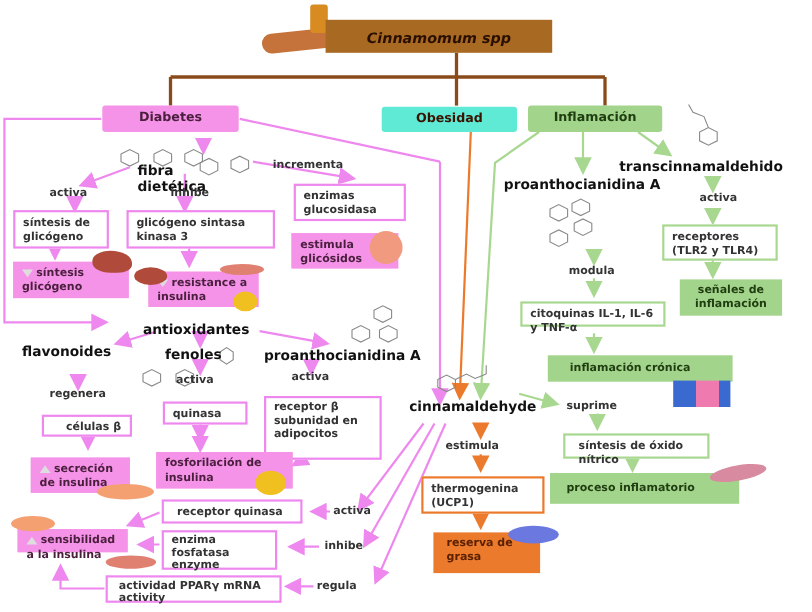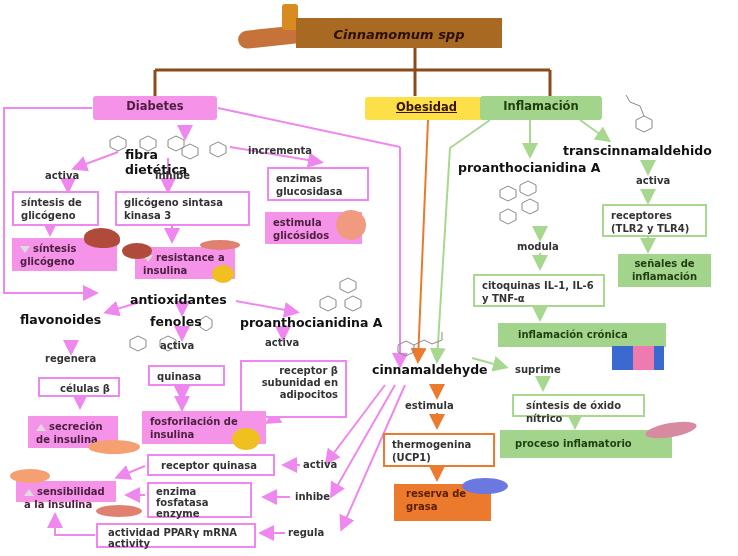--- a/index.html
+++ b/index.html
@@ -125,21 +125,21 @@
 
 <div class="abs" style="left:238px;top:16px;width:80px;height:34px;">
   <div class="blob" style="left:0;top:12px;width:68px;height:18px;background:#c5733a;border-radius:10px;transform:rotate(-6deg);"></div>
   <div class="abs" style="left:44px;top:-12px;width:16px;height:26px;background:#d88b20;border-radius:3px;"></div>
 </div>
 <div class="abs" style="left:296px;top:18px;width:206px;height:30px;background:#a86a22;box-sizing:border-box;padding-top:6px;text-align:center;">
   <span style="font-style:italic;font-weight:700;font-size:13px;color:#2a0f00;">Cinnamomum spp</span>
 </div>
 
 <div class="head" style="left:93px;top:96px;width:124px;height:24px;background:#f593e8;border-radius:3px;color:#4a1f3d;">Diabetes</div>
-<div class="head" style="left:365px;top:97px;width:123px;height:23px;background:#fde047;border-radius:3px;color:#3a1200;text-decoration:underline;">Obesidad</div>
+<div class="head" style="left:347px;top:97px;width:123px;height:23px;background:#5eead4;border-radius:3px;color:#3a1200;">Obesidad</div>
 <div class="head" style="left:480px;top:96px;width:122px;height:24px;background:#a3d48b;border-radius:3px;color:#1f3d10;">Inflamación</div>
 
 <div class="big" style="left:125px;top:147px;width:60px;white-space:normal;line-height:15px;">fibra dietética</div>
 <div class="lbl" style="left:248px;top:145px;">incrementa</div>
 <div class="lbl" style="left:45px;top:170px;">activa</div>
 <div class="lbl" style="left:155px;top:170px;">inhibe</div>
 
 <div class="box pw" style="left:12px;top:191px;width:87px;height:35px;">síntesis de glicógeno</div>
 <div class="box pw" style="left:115px;top:191px;width:135px;height:35px;">glicógeno sintasa kinasa 3</div>
 <div class="box pw" style="left:267px;top:167px;width:102px;height:34px;">enzimas glucosidasa</div>
@@ -162,21 +162,21 @@
 <div class="big" style="left:20px;top:312px;">flavonoides</div>
 <div class="big" style="left:150px;top:314px;">fenoles</div>
 <div class="big" style="left:240px;top:315px;">proanthocianidina A</div>
 
 <div class="lbl" style="left:45px;top:353px;">regenera</div>
 <div class="lbl" style="left:160px;top:340px;">activa</div>
 <div class="lbl" style="left:265px;top:337px;">activa</div>
 
 <div class="box pw" style="left:38px;top:377px;width:82px;height:20px;padding-left:20px;">células β</div>
 <div class="box pw" style="left:148px;top:365px;width:77px;height:21px;">quinasa</div>
-<div class="box pw" style="left:240px;top:360px;width:107px;height:58px;line-height:12px;text-align:right;">receptor β subunidad en adipocitos</div>
+<div class="box pw" style="left:240px;top:360px;width:107px;height:58px;line-height:12px;">receptor β subunidad en adipocitos</div>
 
 <div class="box pf" style="left:28px;top:416px;width:90px;height:32px;">
   <span class="up-arrow"></span><span>secreción de insulina</span>
 </div>
 <div class="blob" style="left:88px;top:440px;width:52px;height:14px;background:#f4a070;"></div>
 
 <div class="box pf" style="left:142px;top:411px;width:124px;height:33px;">fosforilación de insulina</div>
 <div class="blob" style="left:232px;top:428px;width:28px;height:22px;background:#f0c020;"></div>
 
 <div class="box pw" style="left:147px;top:454px;width:128px;height:22px;padding-left:12px;">receptor quinasa</div>
@@ -198,19 +198,19 @@
 <div class="box ow" style="left:383px;top:433px;width:112px;height:34px;">thermogenina (UCP1)</div>
 <div class="box of" style="left:394px;top:484px;width:97px;height:37px;padding-left:12px;">reserva de grasa</div>
 <div class="blob" style="left:462px;top:478px;width:46px;height:16px;background:#6a78e0;"></div>
 
 <div class="big" style="left:563px;top:143px;">transcinnamaldehido</div>
 <div class="big" style="left:458px;top:160px;">proanthocianidina A</div>
 <div class="lbl" style="left:636px;top:175px;">activa</div>
 <div class="box gw" style="left:602px;top:204px;width:105px;height:33px;">receptores (TLR2 y TLR4)</div>
 <div class="box gf" style="left:618px;top:254px;width:93px;height:33px;text-align:center;">señales de inflamación</div>
 <div class="lbl" style="left:517px;top:241px;">modula</div>
-<div class="box gw" style="left:473px;top:274px;width:132px;height:33px;">citoquinas IL-1, IL-6 y TNF-α</div>
+<div class="box gw" style="left:473px;top:274px;width:132px;height:23px;">citoquinas IL-1, IL-6 y TNF-α</div>
 <div class="box gf" style="left:498px;top:323px;width:168px;height:24px;padding-left:20px;padding-top:5px;">inflamación crónica</div>
 <div class="abs" style="left:612px;top:346px;width:52px;height:24px;background:linear-gradient(90deg,#3a6ad0 40%,#ef7ab0 40%,#ef7ab0 80%,#3a6ad0 80%);"></div>
 <div class="lbl" style="left:515px;top:364px;">suprime</div>
 <div class="box gw" style="left:512px;top:394px;width:133px;height:23px;padding-left:12px;">síntesis de óxido nítrico</div>
 <div class="box gf" style="left:500px;top:430px;width:172px;height:28px;padding-top:7px;padding-left:15px;">proceso inflamatorio</div>
 <div class="blob" style="left:645px;top:423px;width:52px;height:14px;background:#d88aa0;transform:rotate(-10deg);"></div>
 
 </body></html>

